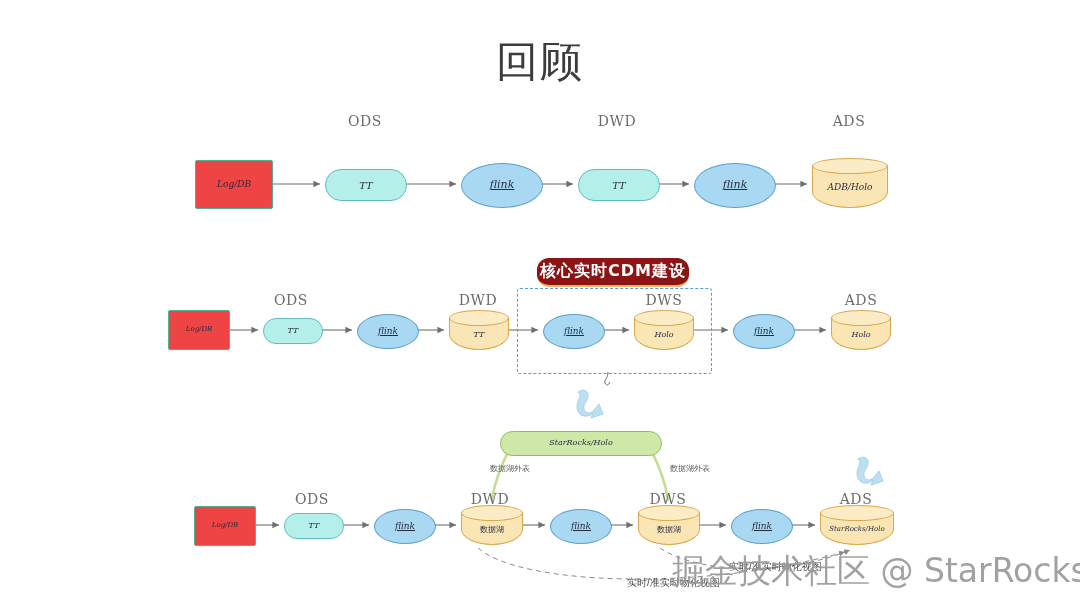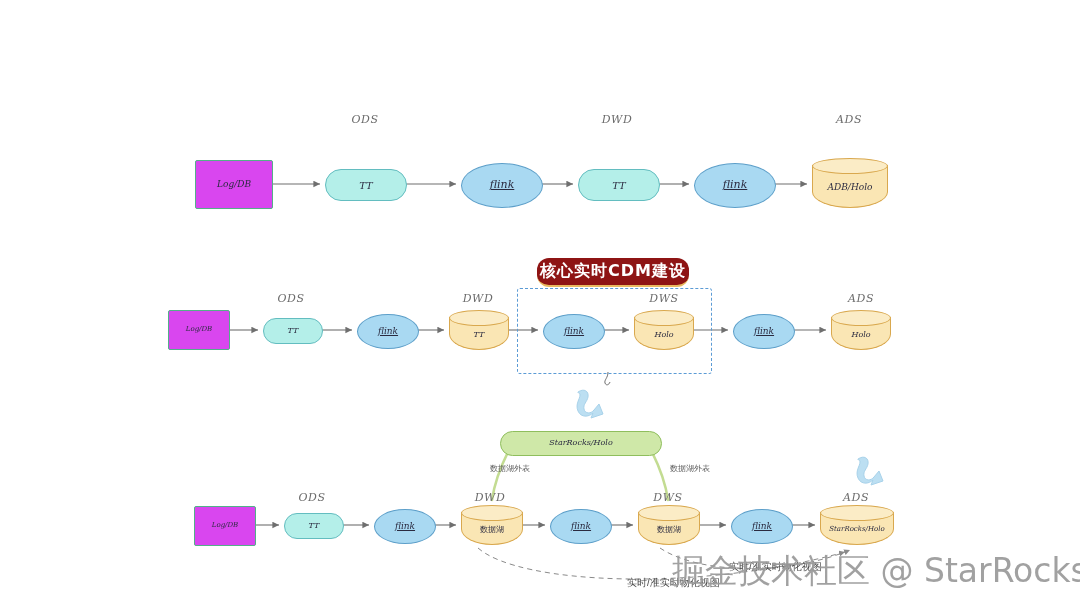--- a/index.html
+++ b/index.html
@@ -16,21 +16,21 @@
     font-family:"DejaVu Sans", sans-serif;
   }
 
   
   .node{
     position:absolute;display:flex;align-items:center;justify-content:center;
     text-align:center;line-height:1.1;color:#2b2b40;
     font-family:"DejaVu Serif", serif;font-style:italic;
   }
   .node-rect{
-    background:#d946ef;border:1.3px solid #53b089;border-radius:2px;
+    background:#ef4444;border:1.3px solid #53b089;border-radius:2px;
   }
   .node-round{
     background:#b4efe9;border:1.3px solid #63bdc0;border-radius:999px;
   }
   .node-ellipse{
     background:#a9d9f2;border:1.3px solid #5d9fc9;border-radius:50%;text-decoration:underline;
   }
   .node-pill{
     background:#cfe8a8;border:1.3px solid #8fbe5d;border-radius:999px;
   }
@@ -48,22 +48,22 @@
   }
   .cyl .cyl-label{
     position:absolute;left:0;right:0;top:0;bottom:0;
     display:flex;align-items:center;justify-content:center;
     font-family:"DejaVu Serif", serif;font-style:italic;color:#2b2b40;
     padding-top:8px;
   }
 
   
   .stage-label{
-    position:absolute;color:#6b6b6b;font-size:11px;letter-spacing:.6px;
-    font-family:"DejaVu Serif", serif;font-style:italic;
+    position:absolute;color:#6b6b6b;font-size:14px;letter-spacing:.6px;
+    font-family:"DejaVu Serif", serif;
     text-align:right;white-space:nowrap;transform:translateX(-50%);
   }
 
   
   .annot{
     position:absolute;color:#5a5a5a;font-size:8px;white-space:nowrap;
     font-family:"DejaVu Sans", sans-serif;transform:translateX(-50%);margin-left:22px;
   }
   .annot-sm{
     position:absolute;color:#4a4a4a;font-size:10px;white-space:nowrap;
@@ -95,20 +95,21 @@
     position:absolute;left:672px;top:549px;
     font-size:33px;color:#9a9a9a;white-space:nowrap;
     font-family:"DejaVu Sans", sans-serif;opacity:.92;
   }
 </style>
 </head>
 <body>
 
 <div id="stage">
 
+  <div class="page-title">回顾</div>
 
   <svg class="overlay" viewBox="0 0 1080 604">
     <defs>
       <marker id="arrow" markerWidth="7" markerHeight="7" refX="6" refY="3" orient="auto">
         <path d="M0,0 L6,3 L0,6 z" fill="#6f6f6f"></path>
       </marker>
       <marker id="arrowdash" markerWidth="7" markerHeight="7" refX="6" refY="3" orient="auto">
         <path d="M0,0 L6,3 L0,6 z" fill="#8a8a8a"></path>
       </marker>
     </defs>

